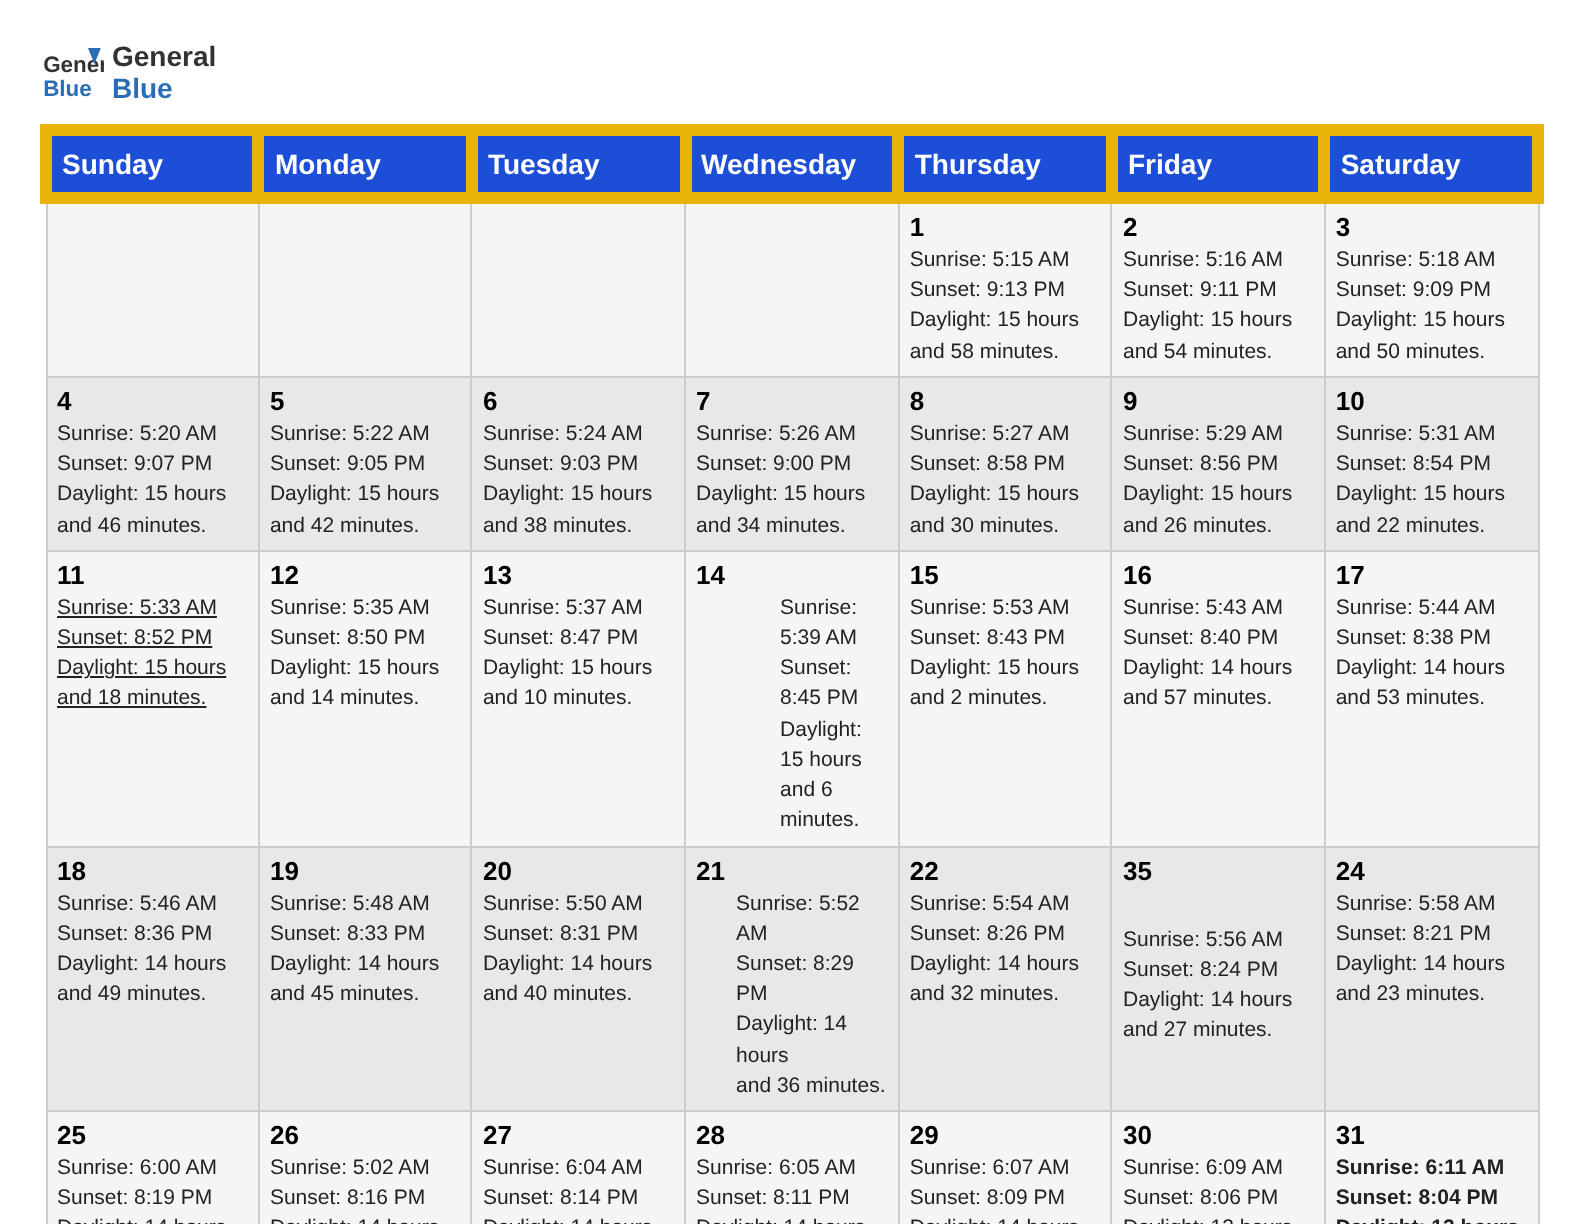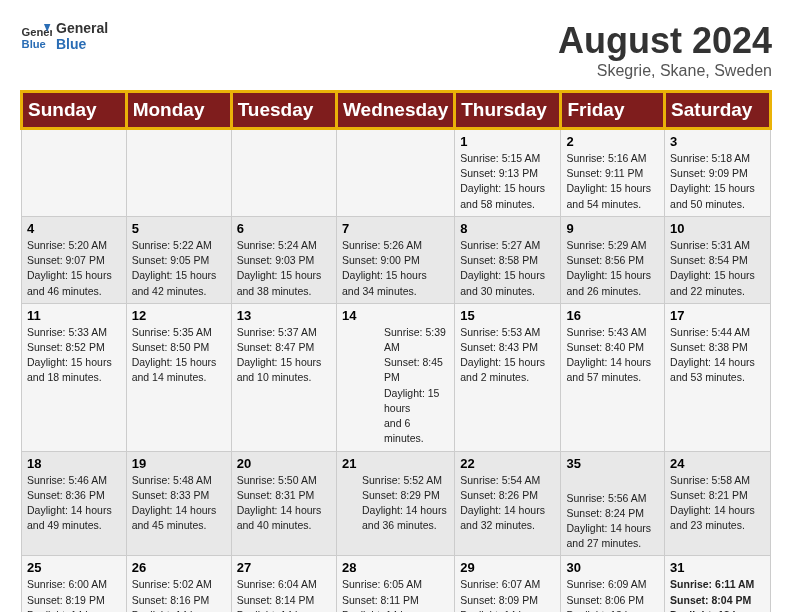--- a/index.html
+++ b/index.html
@@ -36,27 +36,27 @@
     .subtitle {
       font-size: 16px;
       color: #555;
     }
     table {
       width: 100%;
       border-collapse: collapse;
       font-size: 11px;
     }
     thead tr th {
-      background-color: #7f1d1d;
+      background-color: #1d4ed8;
       color: #fff;
       text-align: left;
       padding: 6px 5px;
-      font-size: 19px;
+      font-size: 14px;
       font-weight: bold;
-      border: 3px solid #eab308;
+      border: 6px solid #eab308;
     }
     tbody tr td {
       border: 1px solid #ccc;
       padding: 4px 5px;
       vertical-align: top;
       width: 107px;
     }
     tbody tr:nth-child(odd) td {
       background-color: #f5f5f5;
     }
@@ -86,24 +86,20 @@
     <svg class="logo-icon" viewBox="0 0 40 40">
       <text x="2" y="20" font-size="14" font-weight="bold" fill="#333">General</text>
       <text x="2" y="35" font-size="14" font-weight="bold" fill="#2a6db5">Blue</text>
       <polygon points="30,5 38,5 34,15" fill="#2a6db5"></polygon>
     </svg>
     <div>
       <div style="font-size:14px;font-weight:bold;color:#333;">General</div>
       <div style="font-size:14px;font-weight:bold;color:#2a6db5;">Blue</div>
     </div>
   </div>
-  <div class="title-area">
-    <div class="main-title">August 2024</div>
-    <div class="subtitle">Skegrie, Skane, Sweden</div>
-  </div>
 </div>
 
 <table>
   <thead>
     <tr>
     <th>Sunday</th>
         <th>Monday</th>
         <th>Tuesday</th>
         <th>Wednesday</th>
         <th>Thursday</th>
@@ -186,21 +182,21 @@
           <span class="day-num">10</span>
           <div class="day-info" style="white-space: pre-line;">Sunrise: 5:31 AM
 Sunset: 8:54 PM
 Daylight: 15 hours
 and 22 minutes.</div>
         </td>
       </tr>
       <tr>
         <td>
           <span class="day-num">11</span>
-          <div class="day-info" style="white-space: pre-line;">Sunrise: 5:33 AM
+          <div class="day-info" style="white-space: pre-line; text-decoration: underline;">Sunrise: 5:33 AM
 Sunset: 8:52 PM
 Daylight: 15 hours
 and 18 minutes.</div>
         </td>
         <td>
           <span class="day-num">12</span>
           <div class="day-info" style="white-space: pre-line;">Sunrise: 5:35 AM
 Sunset: 8:50 PM
 Daylight: 15 hours
 and 14 minutes.</div>

